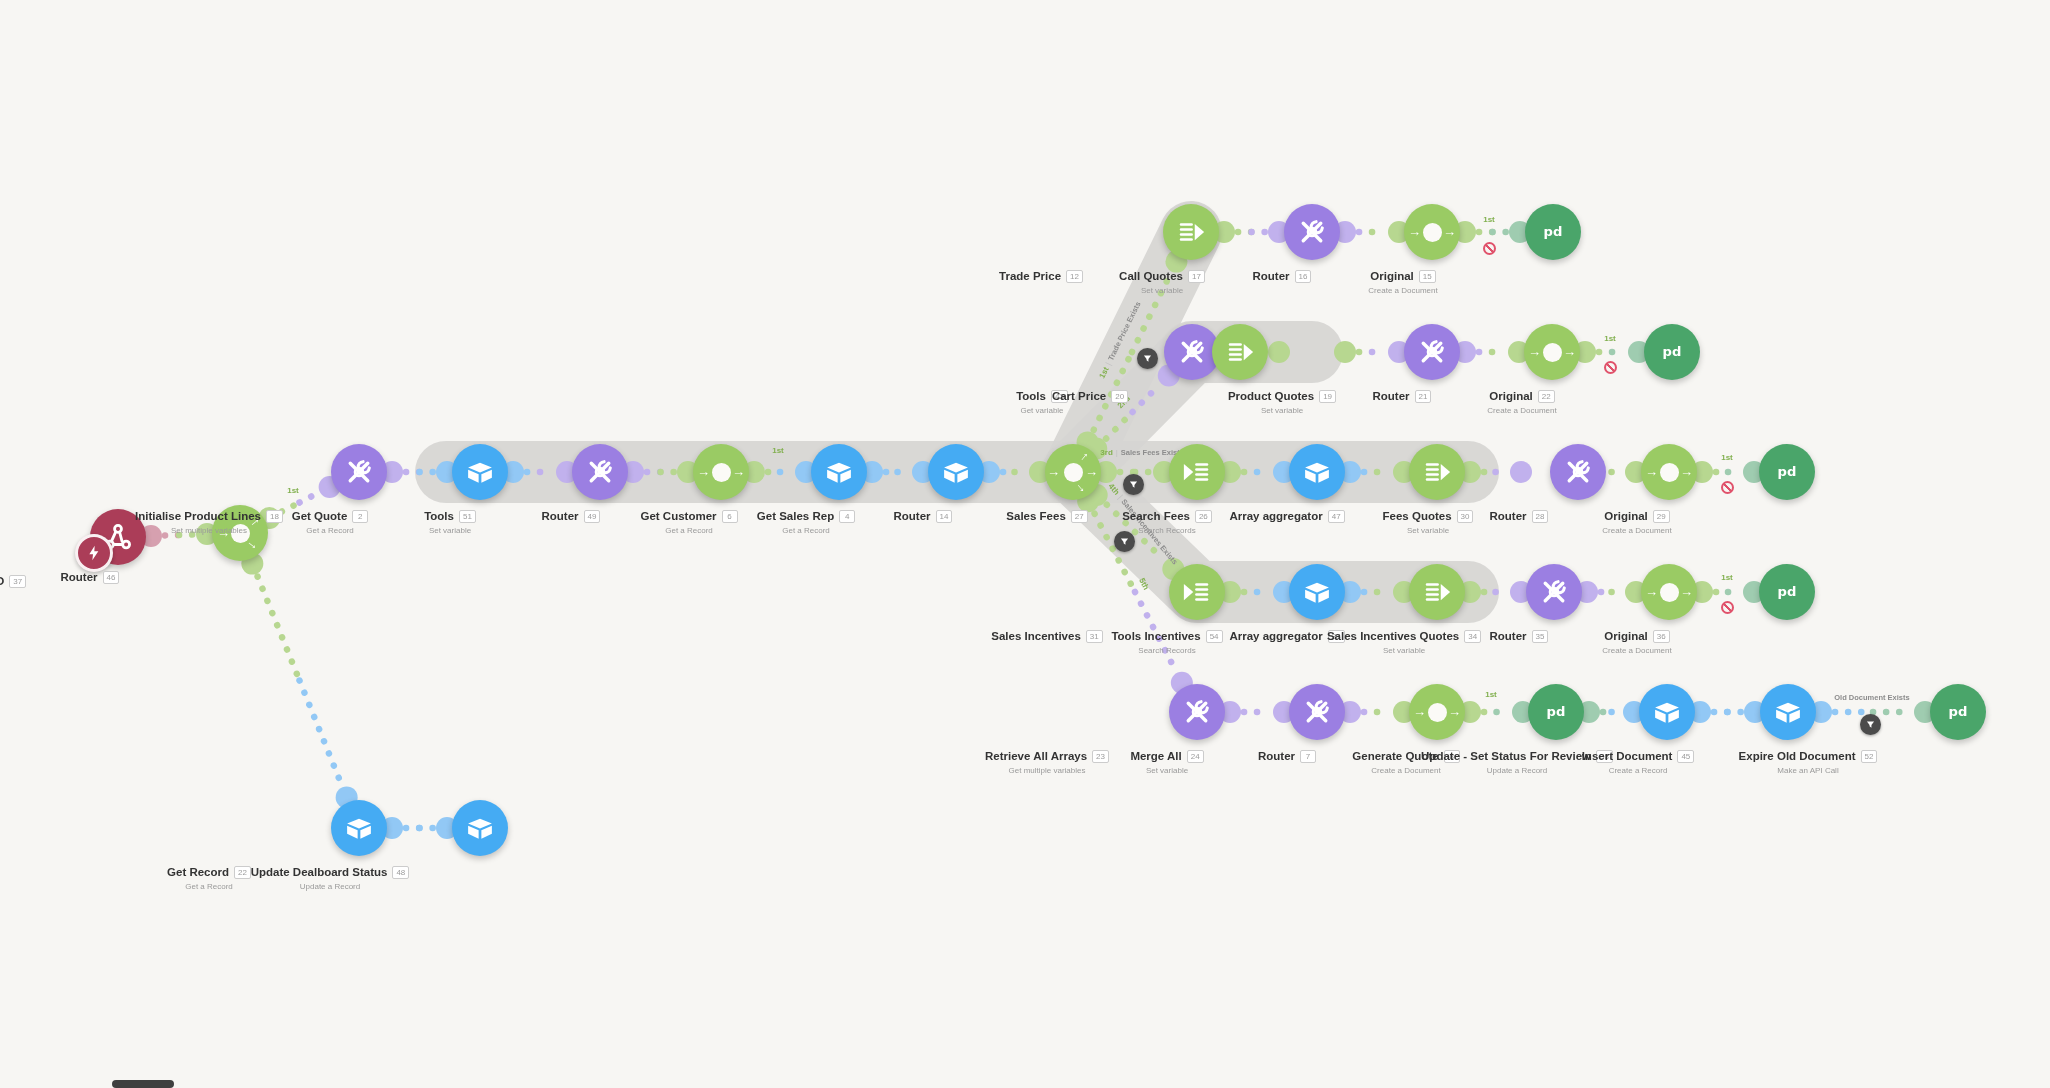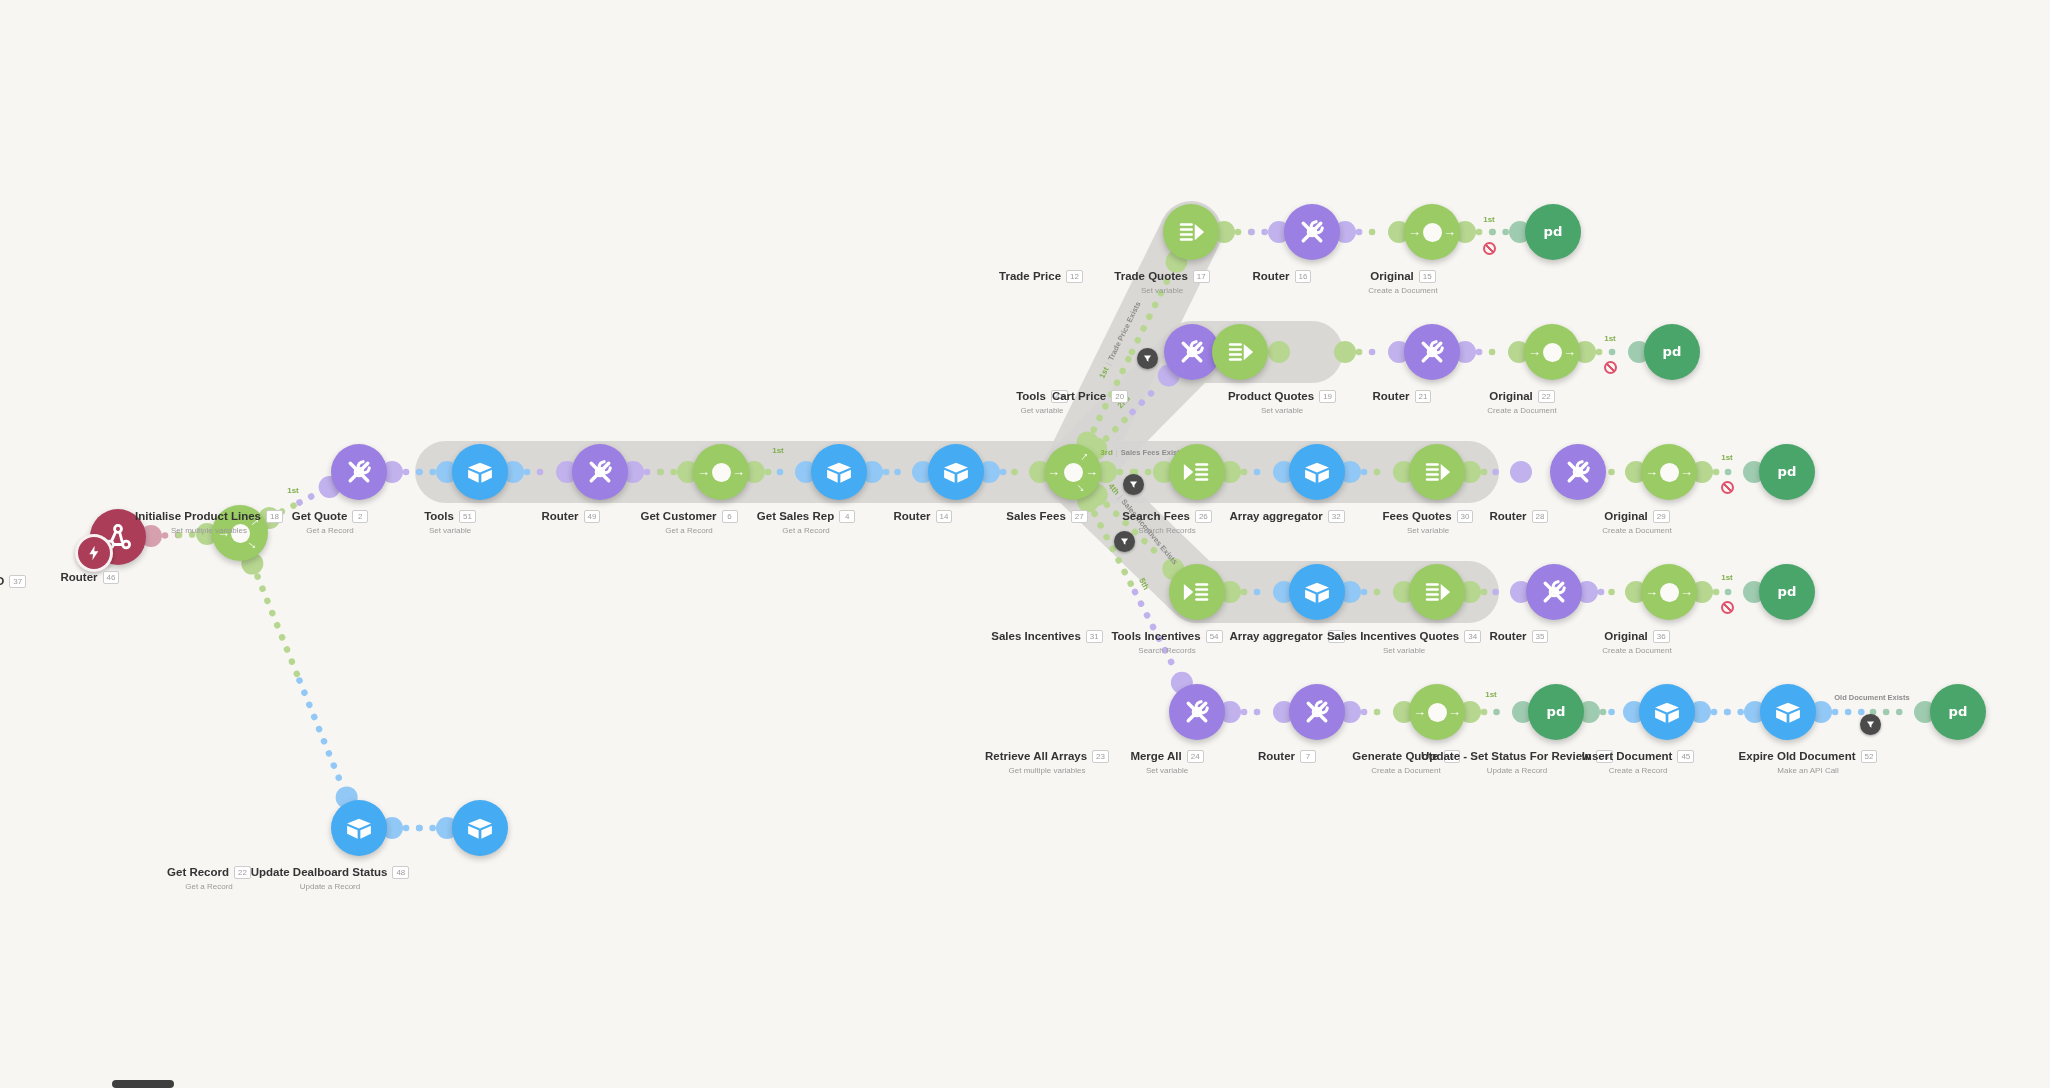--- a/index.html
+++ b/index.html
@@ -405,21 +405,21 @@
           <svg viewBox="0 0 48 48">
             <g stroke="#fff" stroke-width="5.5" stroke-linecap="round" fill="none">
               <path d="M10 38 L38 10"></path>
               <path d="M10 10 L38 38"></path>
             </g>
             <circle cx="24" cy="24" r="6.5" fill="none" stroke="#fff" stroke-width="4"></circle>
             <path d="M30.5 7.5 a9 9 0 1 0 10 10" fill="none" stroke="#fff" stroke-width="5" stroke-linecap="round"></path>
           </svg>
         </div>
       </div>
-      <div class="labels"><span class="nname">Trade Quotes</span><span class="badge">17</span><div class="sub">Set variable</div></div>
+      <div class="labels"><span class="nname">Call Quotes</span><span class="badge">17</span><div class="sub">Set variable</div></div>
     </div>
     <div class="node" style="left: 1432px; top: 232px;">
       <div class="circle c-green">
         <div class="hole"></div>
         <span class="rarrow" style="left: 4px; top: 21px; transform: rotate(0deg);">→</span>
         <span class="rarrow" style="left: 39px; top: 21px; transform: rotate(0deg);">→</span>
         <div class="icon"></div>
       </div>
       <div class="labels"><span class="nname">Router</span><span class="badge">16</span></div>
     </div>
@@ -533,21 +533,21 @@
             <g stroke="#fff" stroke-width="4" stroke-linecap="round">
               <path d="M8 12 h17"></path>
               <path d="M8 20 h17"></path>
               <path d="M8 28 h17"></path>
               <path d="M8 36 h17"></path>
             </g>
             <polygon points="30,11 45,24 30,37" fill="#fff"></polygon>
           </svg>
         </div>
       </div>
-      <div class="labels"><span class="nname">Array aggregator</span><span class="badge">32</span></div>
+      <div class="labels"><span class="nname">Array aggregator</span><span class="badge">47</span></div>
     </div>
     <div class="node" style="left: 1578px; top: 472px;">
       <div class="circle c-purple">
         <div class="icon">
           <svg viewBox="0 0 48 48">
             <g stroke="#fff" stroke-width="5.5" stroke-linecap="round" fill="none">
               <path d="M10 38 L38 10"></path>
               <path d="M10 10 L38 38"></path>
             </g>
             <circle cx="24" cy="24" r="6.5" fill="none" stroke="#fff" stroke-width="4"></circle>

